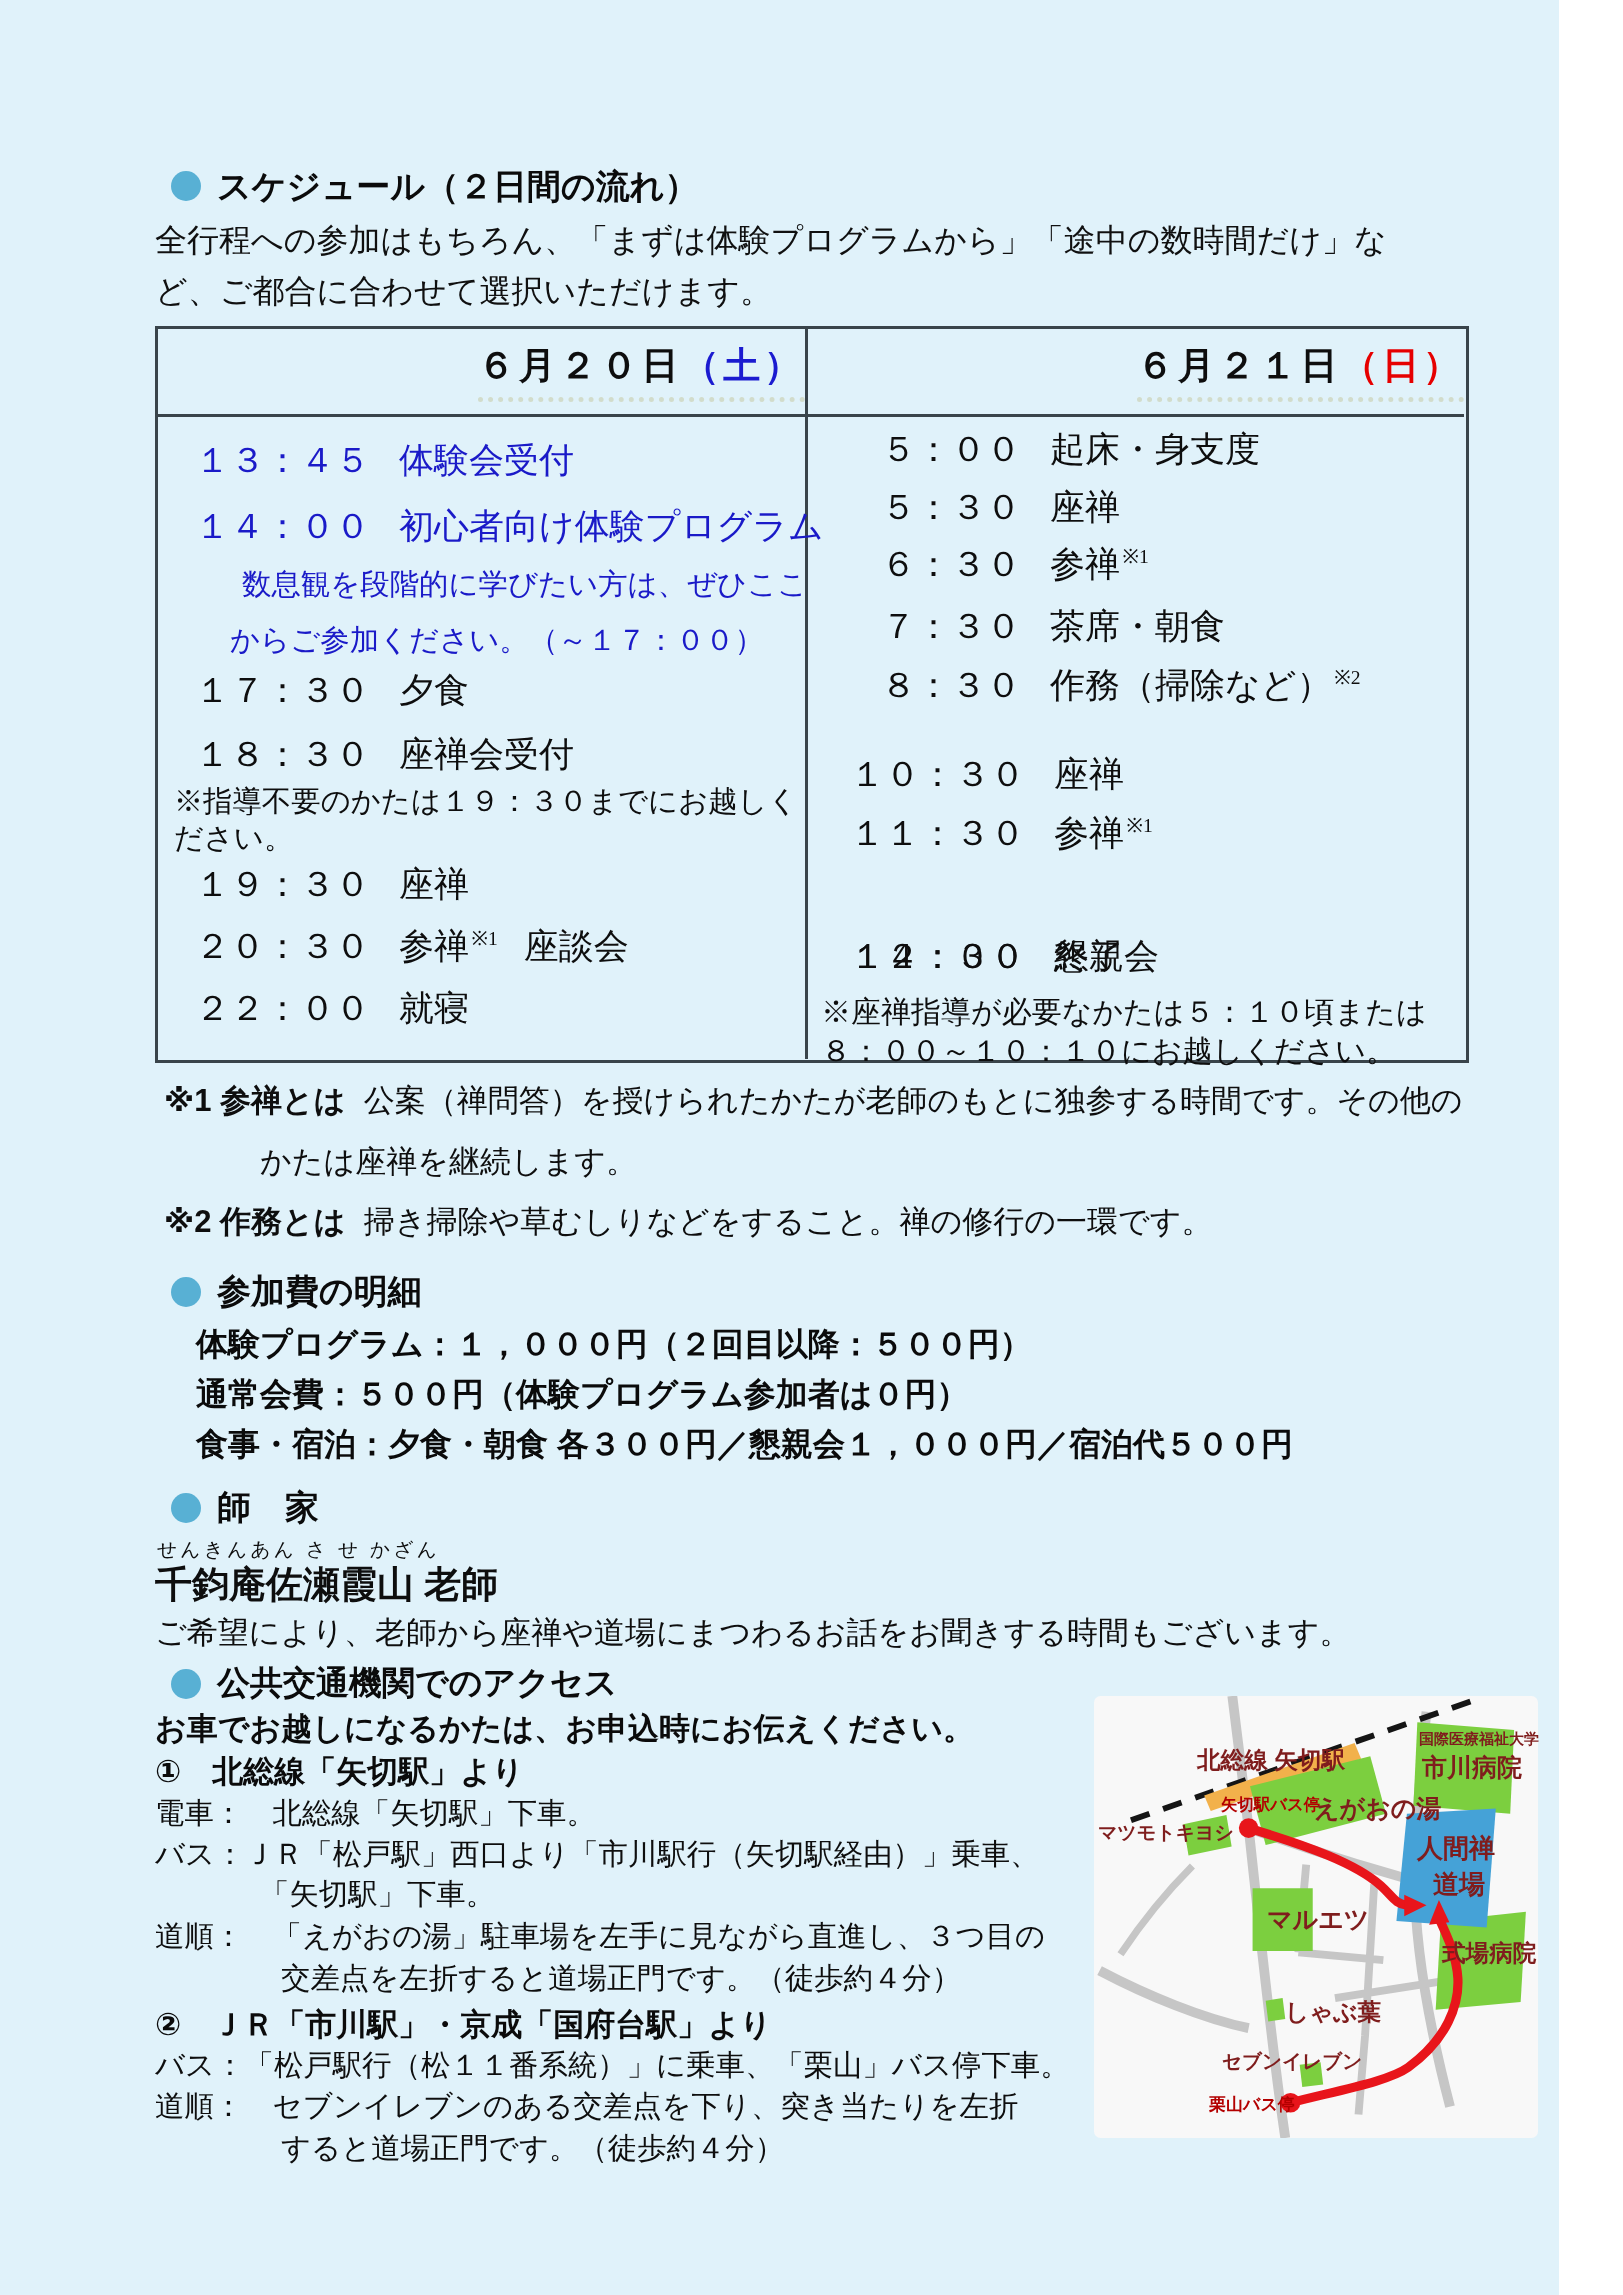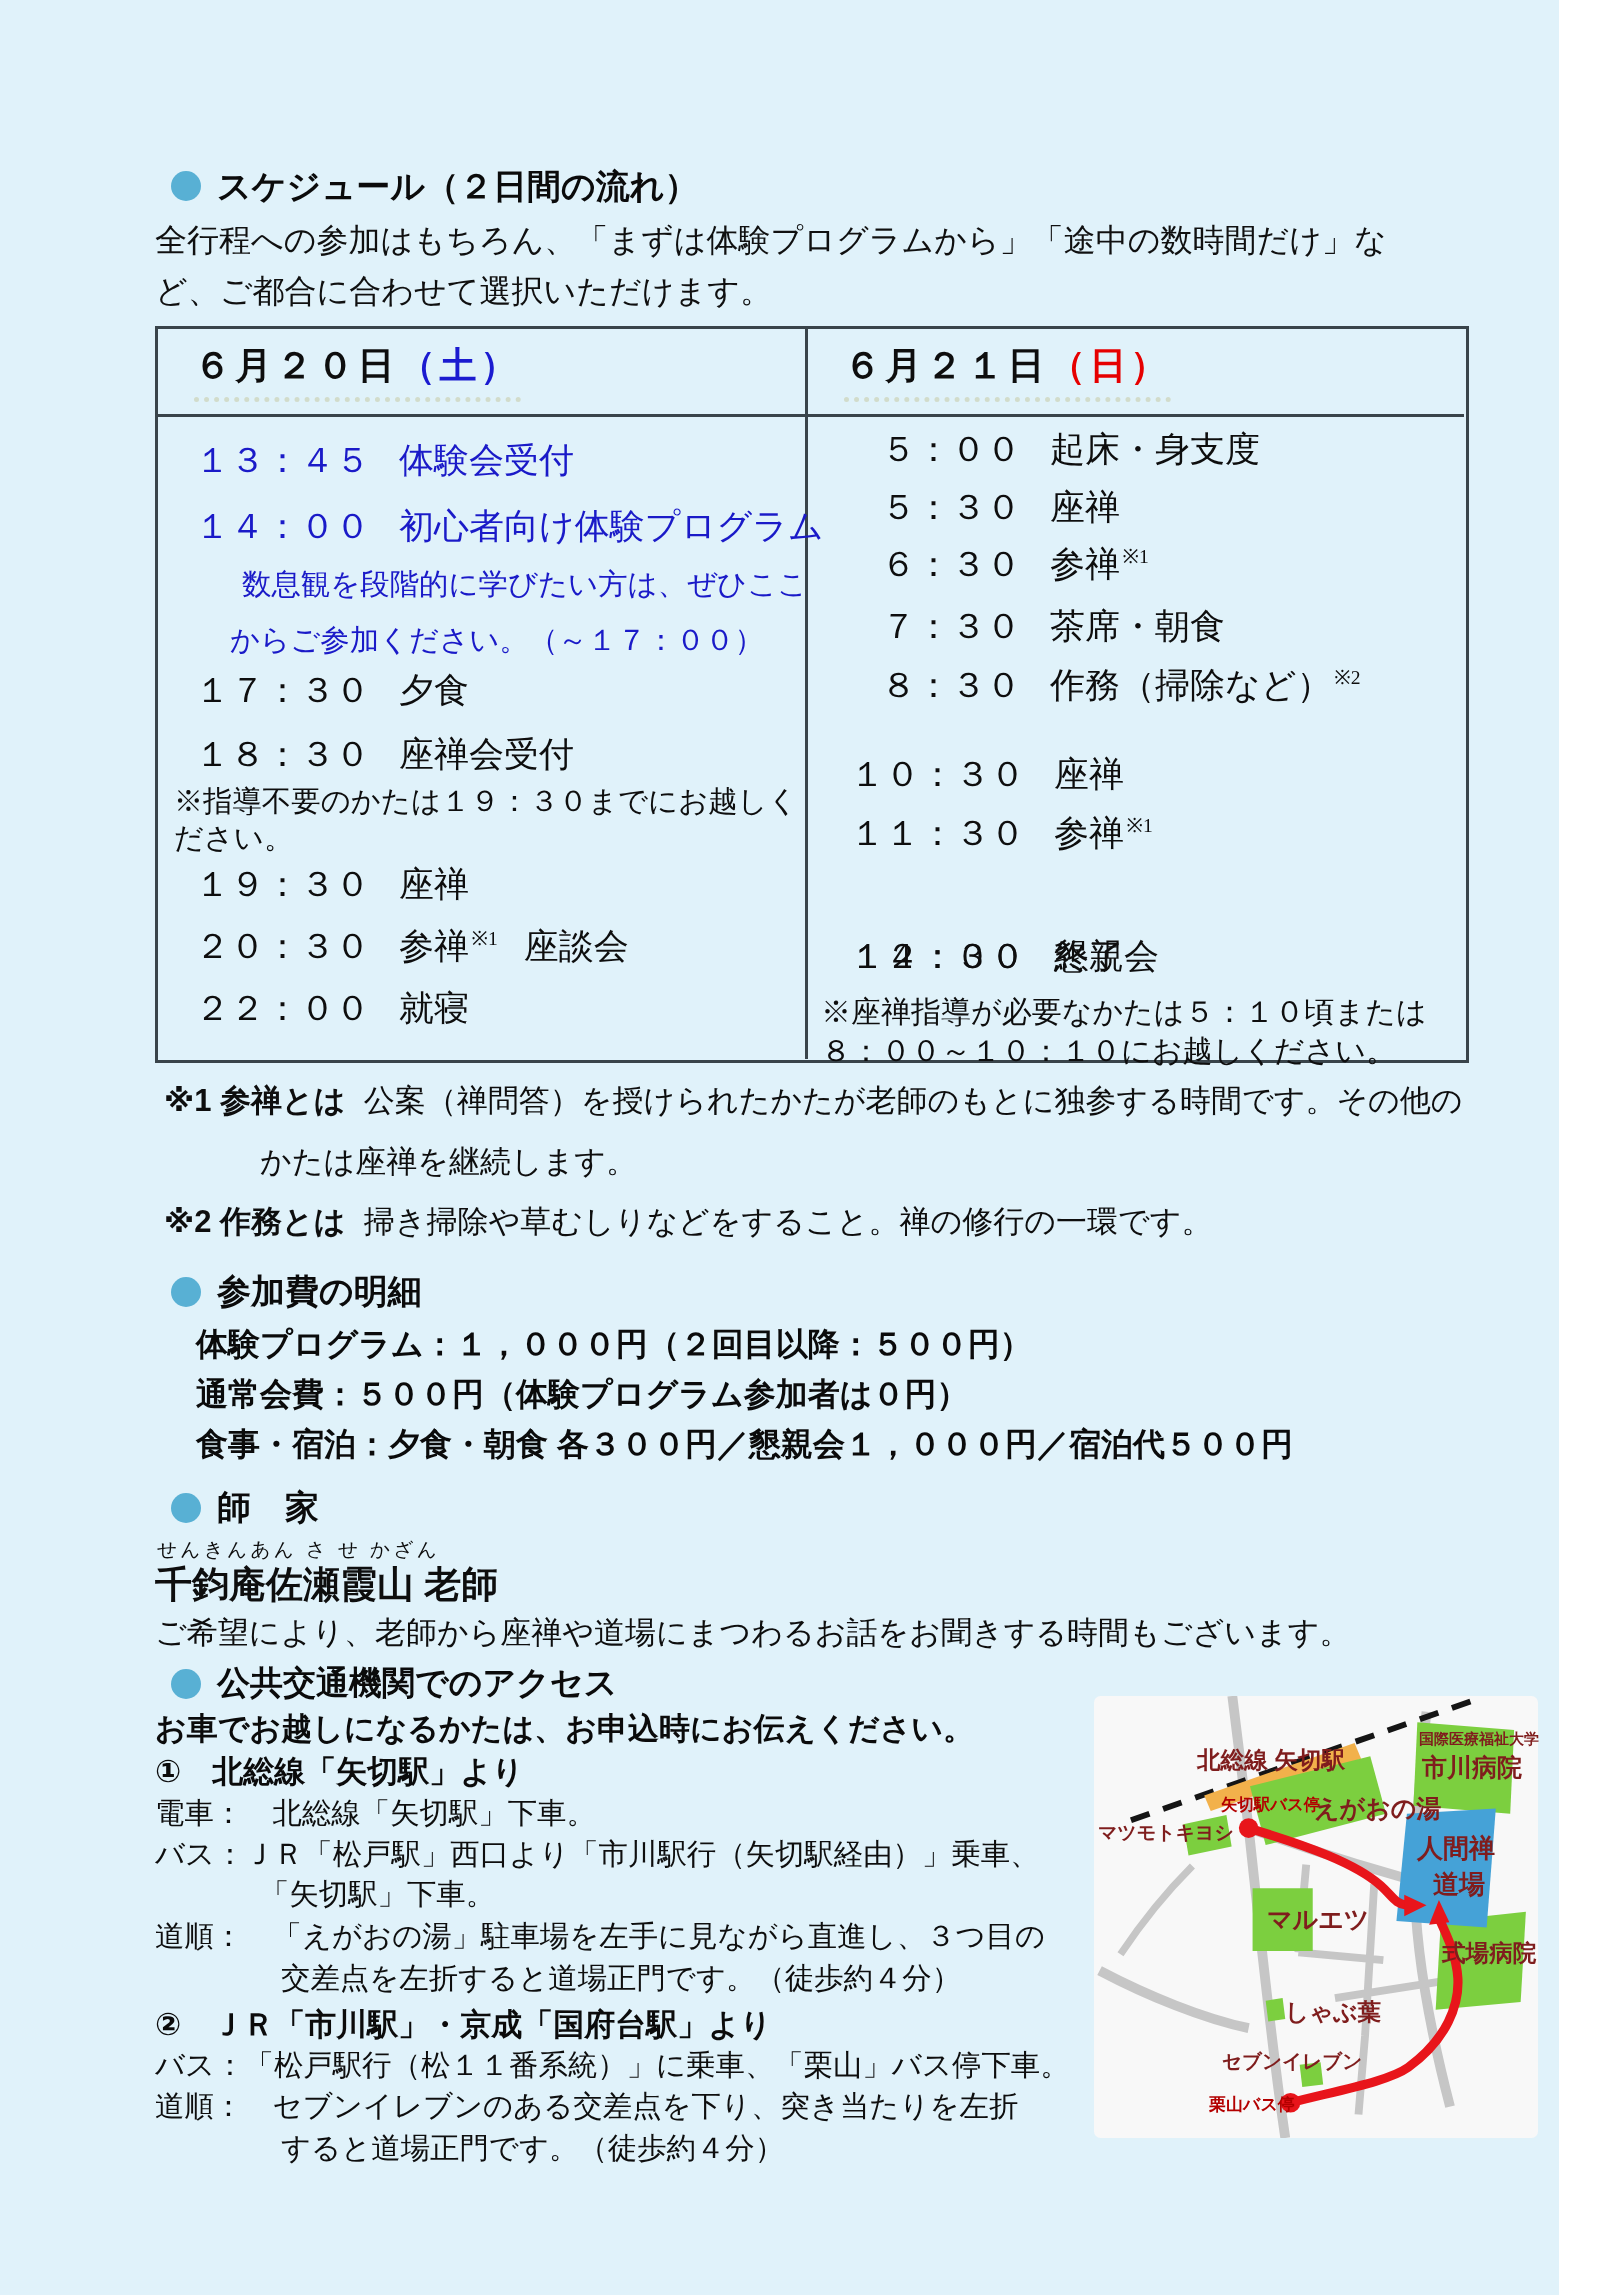--- a/index.html
+++ b/index.html
@@ -9,22 +9,22 @@
   .bullet{position:absolute;width:30px;height:30px;border-radius:50%;background:#58b0d4;}
   .sec-head{position:absolute;white-space:nowrap;font-family:"Liberation Sans","DejaVu Sans",sans-serif;
             font-weight:bold;font-size:34px;color:#0b0b0b;}
   .intro{font-size:32px;color:#101010;text-align:right;}
 
   
   .sched-table{position:absolute;left:155px;top:326px;width:1314px;height:737px;
                border:3.9px solid #39444a;box-sizing:border-box;display:grid;
                grid-template-columns:650px 656px;grid-template-rows:88px 642px;}
   .hdr-cell{border-bottom:3.9px solid #39444a;box-sizing:border-box;display:flex;
-            align-items:center;justify-content:flex-start;font-size:37px;font-weight:bold;
-            letter-spacing:3.9px;padding-left:36px;}
+            align-items:center;justify-content:flex-end;font-size:37px;font-weight:bold;
+            letter-spacing:3.9px;}
   .hdr-cell.left{border-right:3.9px solid #39444a;}
   .hdr-inner{border-bottom:5.2px dotted #d2dccb;padding-bottom:6.5px;}
   .wd1{color:#1b1bd0;} .wd2{color:#e60000;}
   .body-cell{position:relative;box-sizing:border-box;}
   .body-cell.left{border-right:3.9px solid #39444a;}
   .row{position:absolute;white-space:nowrap;font-size:35px;color:#0e0e0e;}
   .row .t1{display:inline-block;min-width:178px;text-align:right;margin-right:29px;}
   .row .t2{display:inline-block;min-width:171px;text-align:right;margin-right:29px;}
   .blue{color:#1a1ac8;}
   .cnote{font-size:29.4px;}

